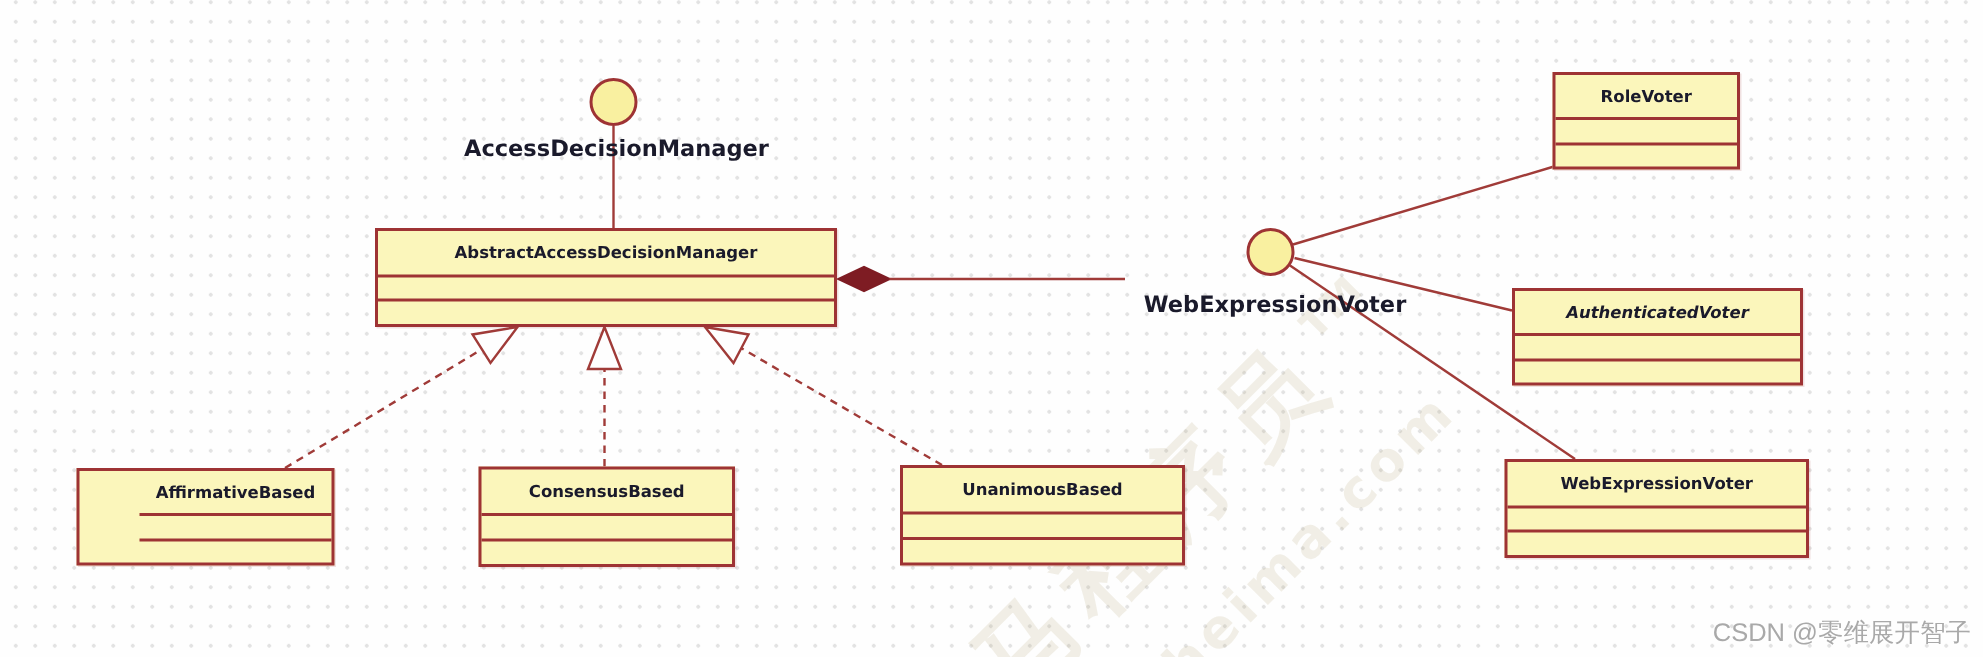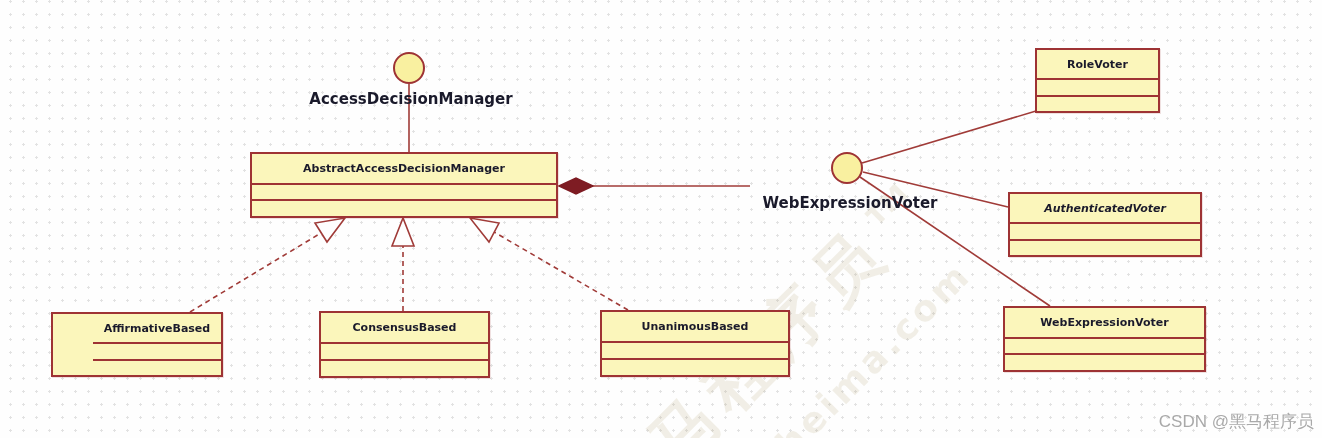--- a/index.html
+++ b/index.html
@@ -141,15 +141,15 @@
     <div class="uml-compartment"></div>
     <div class="uml-compartment"></div>
   </div>
 
   <div class="uml-class" style="left:1003px;top:306px;width:203px;height:66px;">
     <div class="uml-class-title">WebExpressionVoter</div>
     <div class="uml-compartment"></div>
     <div class="uml-compartment"></div>
   </div>
 
-  <div class="csdn-wm">CSDN @黑马程序员</div>
+  <div class="csdn-wm">CSDN @零维展开智子</div>
 
 </div>
 
 </body></html>

